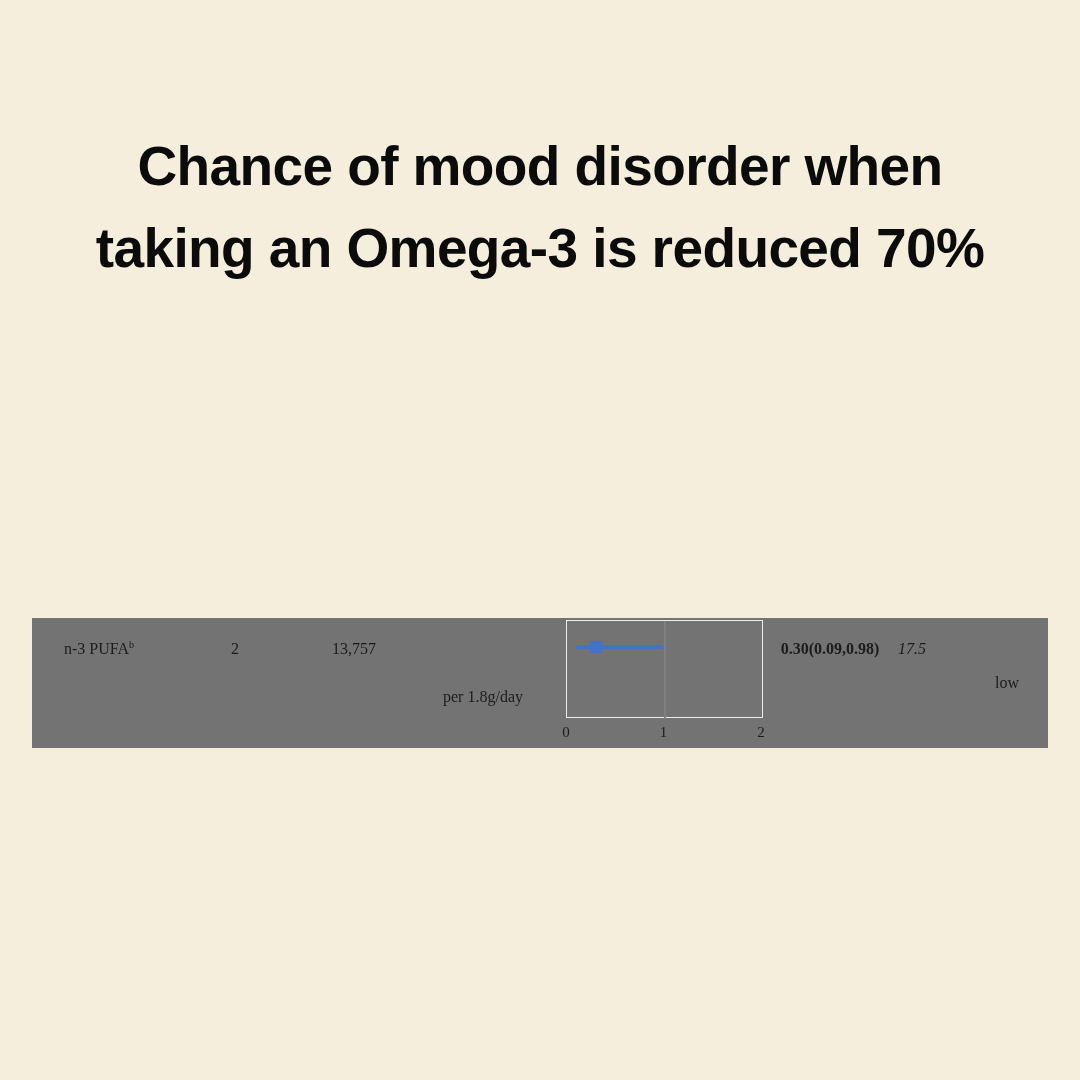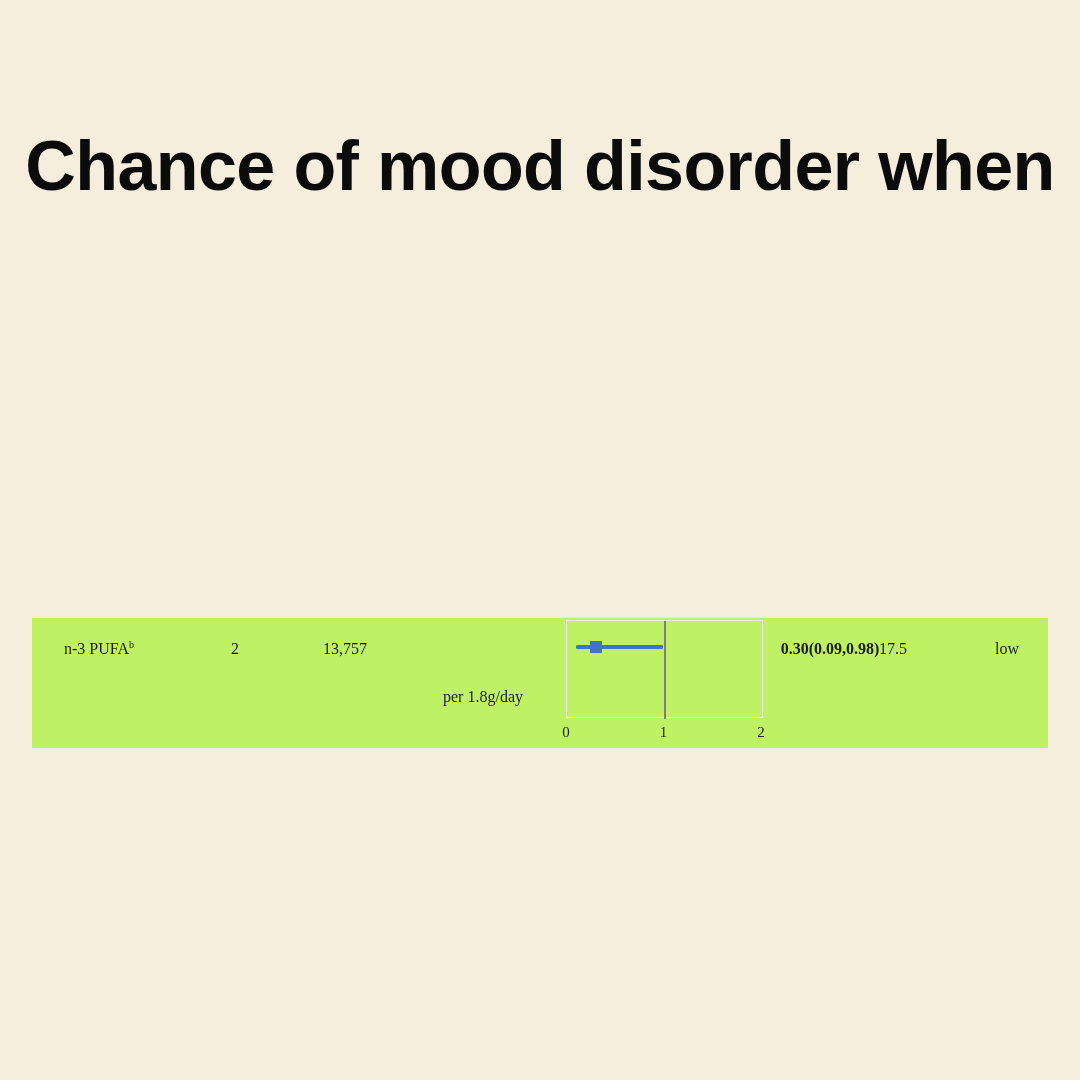--- a/index.html
+++ b/index.html
@@ -19,60 +19,60 @@
   #title-block {
     position: absolute;
     left: 0;
     top: 125px;
     width: 1080px;
     text-align: center;
   }
   .title-line {
     font-family: "Liberation Sans", sans-serif;
     font-weight: bold;
-    font-size: 70px;
+    font-size: 55px;
     line-height: 82px;
     color: #0b0b0b;
     letter-spacing: -0.6px;
     white-space: nowrap;
   }
 
   
   #table-band {
     position: absolute;
     left: 32px;
     top: 618px;
     width: 1016px;
     height: 130px;
-    background: #bef264;
+    background: #737373;
   }
 
   .cell {
     position: absolute;
     font-family: "Liberation Serif", serif;
     font-size: 16px;
     color: #1c1c1c;
     white-space: nowrap;
     transform: translateX(-50%);
     top: 22px;
   }
   .cell sup {
     font-size: 10px;
     vertical-align: super;
     line-height: 0;
   }
 
   
   #cell-intervention { left: 67px;  }   
   #cell-studies      { left: 203px; }   
-  #cell-participants { left: 313px; }   
+  #cell-participants { left: 322px; }   
   #cell-dose         { left: 451px; margin-top: 48px; }   
   #cell-effect       { left: 798px; font-weight: bold; }   
-  #cell-i2           { left: 861px; }   
-  #cell-certainty    { left: 975px; }   
+  #cell-i2           { left: 880px; font-style: italic; }   
+  #cell-certainty    { left: 975px; margin-top: 34px; }   
 
   
   #forest-plot {
     position: absolute;
     left: 534px;   
     top: 2px;      
     width: 197px;  
     height: 98px;  
     border: 1px solid #ededed;
     box-sizing: border-box;
@@ -113,20 +113,21 @@
   }
   #tick-0 { left: 0px; }
   #tick-1 { left: 98.5px; }
   #tick-2 { left: 197px; }
 </style>
 </head>
 <body>
 
 <div id="title-block">
   <div class="title-line">Chance of mood disorder when</div>
+  <div class="title-line">taking an Omega-3 is reduced 70%</div>
 </div>
 
 <div id="table-band">
 
   <div class="cell" id="cell-intervention"><span>n-3 PUFA</span><sup>b</sup></div>
 
   <div class="cell" id="cell-studies">2</div>
 
   <div class="cell" id="cell-participants">13,757</div>
 

